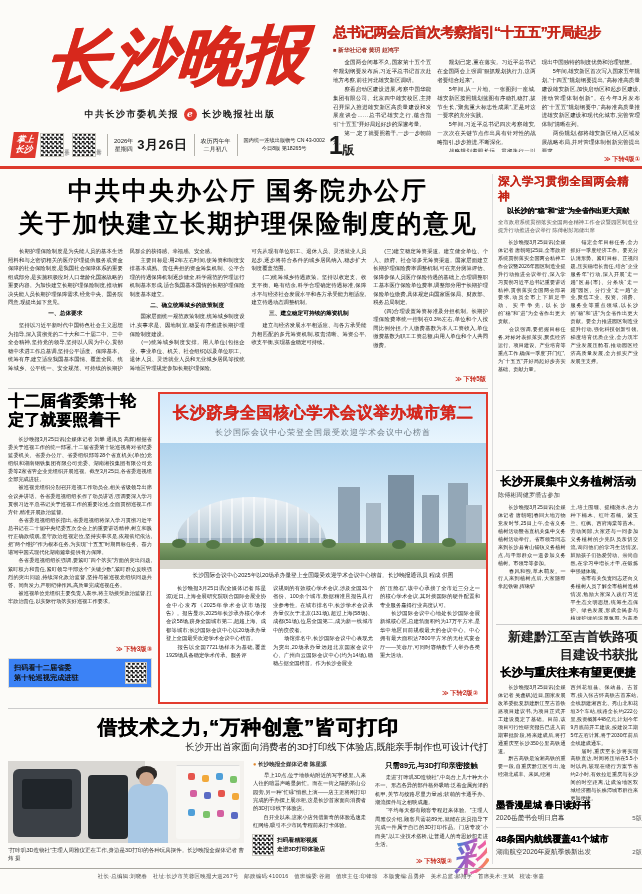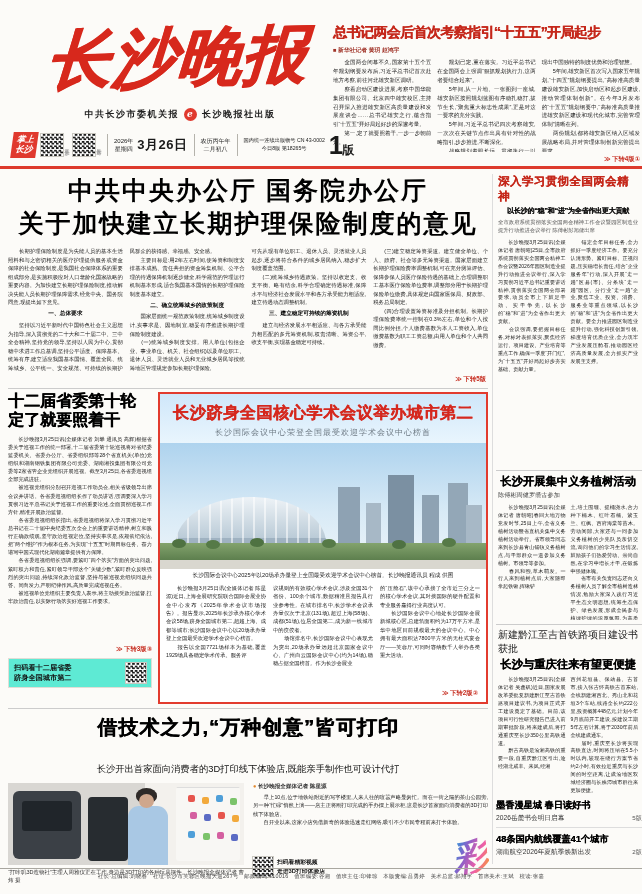--- a/index.html
+++ b/index.html
@@ -71,21 +71,21 @@
   .session .mini2{height:206px}
 
   
   .tree{left:498px;top:474px;width:140px}
   .t-h{font-size:11.3px;font-weight:bold;text-align:center;color:#000;text-shadow:0.4px 0 0 #000}
   .t-sub{font-size:6.2px;color:#444;margin-top:2px}
   .tree .mini2{height:116px}
 
   
   .railway{left:498px;top:628px;width:140px}
-  .r-kick{font-size:10px;font-weight:normal;text-align:left;color:#222}
+  .r-kick{font-size:13px;font-weight:bold;text-align:right;color:#222}
   .r-h{font-size:11.3px;font-weight:bold;text-align:center;margin-top:1px;color:#000;text-shadow:0.4px 0 0 #000}
   .railway .mini2{height:132px}
 
   
   .digest{left:496px;top:794px;width:146px}
   .dg-bar{display:flex;align-items:center;gap:12px;padding:3px 2px 4px;border-bottom:2px solid #bcd9ec}
   .dg-label{font-size:12px;font-weight:bold;letter-spacing:8px;color:#111}
   .mag{width:17px;height:17px;background:#2f9fd0;border-radius:4px;position:relative;flex:0 0 auto}
   .mag::before{content:"";position:absolute;left:3.5px;top:3px;width:6px;height:6px;border:1.7px solid #fff;border-radius:50%}
   .mag::after{content:"";position:absolute;left:10.6px;top:10.8px;width:4.2px;height:1.9px;background:#fff;
@@ -94,21 +94,21 @@
   .dg-item:last-child{border-bottom:none}
   .dg-title{font-size:9.2px;font-weight:bold;color:#000;text-shadow:0.3px 0 0 #000}
   .dg-row{display:flex;justify-content:space-between;align-items:baseline;margin-top:2px}
   .dg-sub{font-size:6.7px;color:#333}
   .dg-page{font-size:6.2px;color:#555}
 
   
   .inspection{left:8px;top:392px;width:144px}
   .i-h{font-size:16px;font-weight:bold;line-height:1.18;color:#000;text-shadow:0.5px 0 0 #000}
   .i-body{margin-top:5px;font-size:5.2px;line-height:1.56;color:#222;height:210px;overflow:hidden}
-  .i-teaser{margin-top:4px;display:flex;align-items:flex-start;gap:13px;background:#5eead4;
+  .i-teaser{margin-top:4px;display:flex;align-items:flex-start;gap:13px;background:#3b82f6;
             border:1px solid #e0ded6;padding:4px 5px}
   .i-teaser .txt{font-size:7.2px;font-weight:bold;line-height:1.4;color:#111;flex:1}
 
   
   .conf{left:158px;top:392px;width:330px;height:312px;border:2px solid #e23b2e;background:#fff;
         padding:0 6px 4px;overflow:hidden}
   .c-head{background:linear-gradient(#cfe7fa,#e9f5fd);margin:0 -6px;padding:8px 8px 5px}
   .c-h{font-size:16.2px;font-weight:bold;color:#d5281e;text-align:center;letter-spacing:0.5px;
        text-shadow:0.5px 0 0 #d5281e}
   .c-sub{font-size:8px;color:#6f7b85;text-align:center;margin-top:3px;letter-spacing:1px}
@@ -130,21 +130,21 @@
         background:#4f7242;box-shadow:34px 1px 0 #567a47,78px -1px 0 #4f7242,150px 0 0 #567a47,220px 1px 0 #4f7242,270px -1px 0 #567a47}
   .road{position:absolute;left:0;right:0;bottom:0;height:9px;background:#d9d7cf}
   .c-cap{font-size:5.7px;color:#222;text-align:center;margin-top:3px;line-height:1.4}
   .c-cols{display:flex;gap:7px;margin-top:4px;height:96px;overflow:hidden}
   .c-cols>div{flex:1;font-size:5.3px;line-height:1.58;color:#222}
   .c-jump{position:absolute;right:8px;bottom:4px;background:#fff}
 
   
   .printst{left:8px;top:714px;width:480px;height:150px}
   .p-h{font-size:20px;font-weight:bold;text-align:center;color:#000;letter-spacing:1px;text-shadow:0.6px 0 0 #000}
-  .p-sub{font-size:9.3px;text-align:center;margin-top:22px;color:#111}
+  .p-sub{font-size:9.3px;text-align:right;margin-top:0;color:#111}
   .p-row{display:flex;gap:9px;margin-top:7px}
   .p-left{flex:0 0 236px}
   .pphoto{position:relative;height:82px;background:linear-gradient(90deg,#d9d7d3 0 58%,#f3f1ed 58%);overflow:hidden}
   .machine1{position:absolute;left:5px;top:8px;width:68px;height:68px;background:#3b4046;border-radius:6px}
   .machine1::after{content:"";position:absolute;left:9px;top:10px;width:50px;height:30px;background:#20252a;border-radius:3px}
   .machine2{position:absolute;left:80px;top:14px;width:40px;height:64px;background:#272c30;border-radius:4px}
   .person-hair{position:absolute;left:128px;top:5px;width:21px;height:15px;background:#2e2a28;border-radius:50% 50% 42% 42%}
   .person-head{position:absolute;left:131px;top:11px;width:15px;height:14px;background:#cfa78d;border-radius:50%}
   .person-body{position:absolute;left:120px;top:23px;width:40px;height:60px;background:#a9c8e4;border-radius:11px 11px 0 0}
   .shelf{position:absolute;left:168px;top:4px;right:4px;bottom:4px;background:#f8f7f4;border-radius:3px;
@@ -330,21 +330,21 @@
     <div class="i-h">定了就要照着干</div>
     <div class="i-body pre j">　　长沙晚报3月25日讯(全媒体记者 刘攀 通讯员 高辉)根据省委关于巡视工作的统一部署,十二届省委第十轮巡视将对省纪委监委机关、省委办公厅、省委组织部等28个省直机关(单位)党组织和湖南钢铁集团有限公司党委、湖南湘投集团有限公司党委等2家省管企业党组织开展巡视。截至3月25日,各省委巡视组全部完成进驻。
 　　被巡视党组织分别召开巡视工作动员会,相关省级领导出席会议并讲话。各省委巡视组组长作了动员讲话,强调要深入学习贯彻习近平总书记关于巡视工作的重要论述,全面贯彻巡视工作方针,精准开展政治监督。
 　　各省委巡视组组长指出,省委巡视组将深入学习贯彻习近平总书记在二十届中央纪委五次全会上的重要讲话精神,树立和践行正确政绩观,坚守政治巡视定位,坚持实事求是,依规依纪依法,把“两个维护”作为根本任务,为实现“十五五”时期目标任务、奋力谱写中国式现代化湖南篇章提供有力保障。
 　　各省委巡视组组长强调,要紧盯“四个落实”方面的突出问题,紧盯权力和责任,紧盯领导干部这个“关键少数”,紧盯群众反映强烈的突出问题,持续深化政治监督,坚持与被巡视党组织同题共答、同向发力,严明纪律作风,高质量完成巡视任务。
 　　被巡视单位党组织主要负责人表示,将主动接受政治监督,扛牢政治责任,以实际行动落实好巡视工作要求。</div>
     <div class="jump">≫ 下转3版③</div>
     <div class="i-teaser">
       <div class="txt">
         <div>扫码看十二届省委</div>
-        <div>跻身全国城市第二</div>
+        <div>第十轮巡视完成进驻</div>
       </div>
       <div class="qr small"></div>
     </div>
   </div>
 
   <div class="abs conf">
     <div class="c-head">
       <div class="c-h">长沙跻身全国核心学术会议举办城市第二</div>
       <div class="c-sub">长沙国际会议中心荣登全国最受欢迎学术会议中心榜首</div>
     </div>
@@ -397,20 +397,26 @@
         <div class="p-body pre j">　　早上10点,位于地铁站附近的写字楼里,人来人往的喧嚣声略显匆忙。而在一街之隔的茶山公园旁,另一种“忙碌”悄然上演——店主正将刚打印完成的手办摆上展示柜,这是长沙首家面向消费者的3D打印线下体验店。
 　　自开业以来,这家小店凭借新奇的体验迅速走红网络,吸引不少市民专程前来打卡体验。</div>
         <div class="p-qr">
           <div class="qr small"></div>
           <div class="lines">
             <div>扫码看精彩视频</div>
             <div>走进3D打印体验店</div>
           </div>
         </div>
       </div>
+      <div class="p-right">
+        <div class="p-rhead">只需89元,与3D打印亲密接触</div>
+        <div class="p-body pre j">　　走进“打咔叽3D造物社”,中岛台上几十种大小不一、形态各异的部件格外吸睛:泛着金属光泽的机甲,关节与纹路尽显力量感;软萌的卡通手办、潮流摆件与之相映成趣。
+　　“平均每天都有顾客专程赶来体验。”主理人周雅仪介绍,顾客只需花89元,就能在店员指导下完成一件属于自己的3D打印作品。门店专攻“小而美”,以工业技术搭桥,让普通人的奇思妙想走进生活。</div>
+        <div class="jump p-jump">≫ 下转3版②</div>
+      </div>
     </div>
     <div class="art">彩</div>
   </div>
 
   <div class="abs f-line"></div>
   <div class="abs f-text">社长·总编辑:刘晓春　社址:长沙市芙蓉区晚报大道267号　邮政编码:410016　值班编委:谷湘　值班主任:印锋琼　本版责编:吕勇婷　美术总监:郝翔宇　首席美术:王斌　校读:张嘉</div>
 
 </div>
 
 </body></html>

